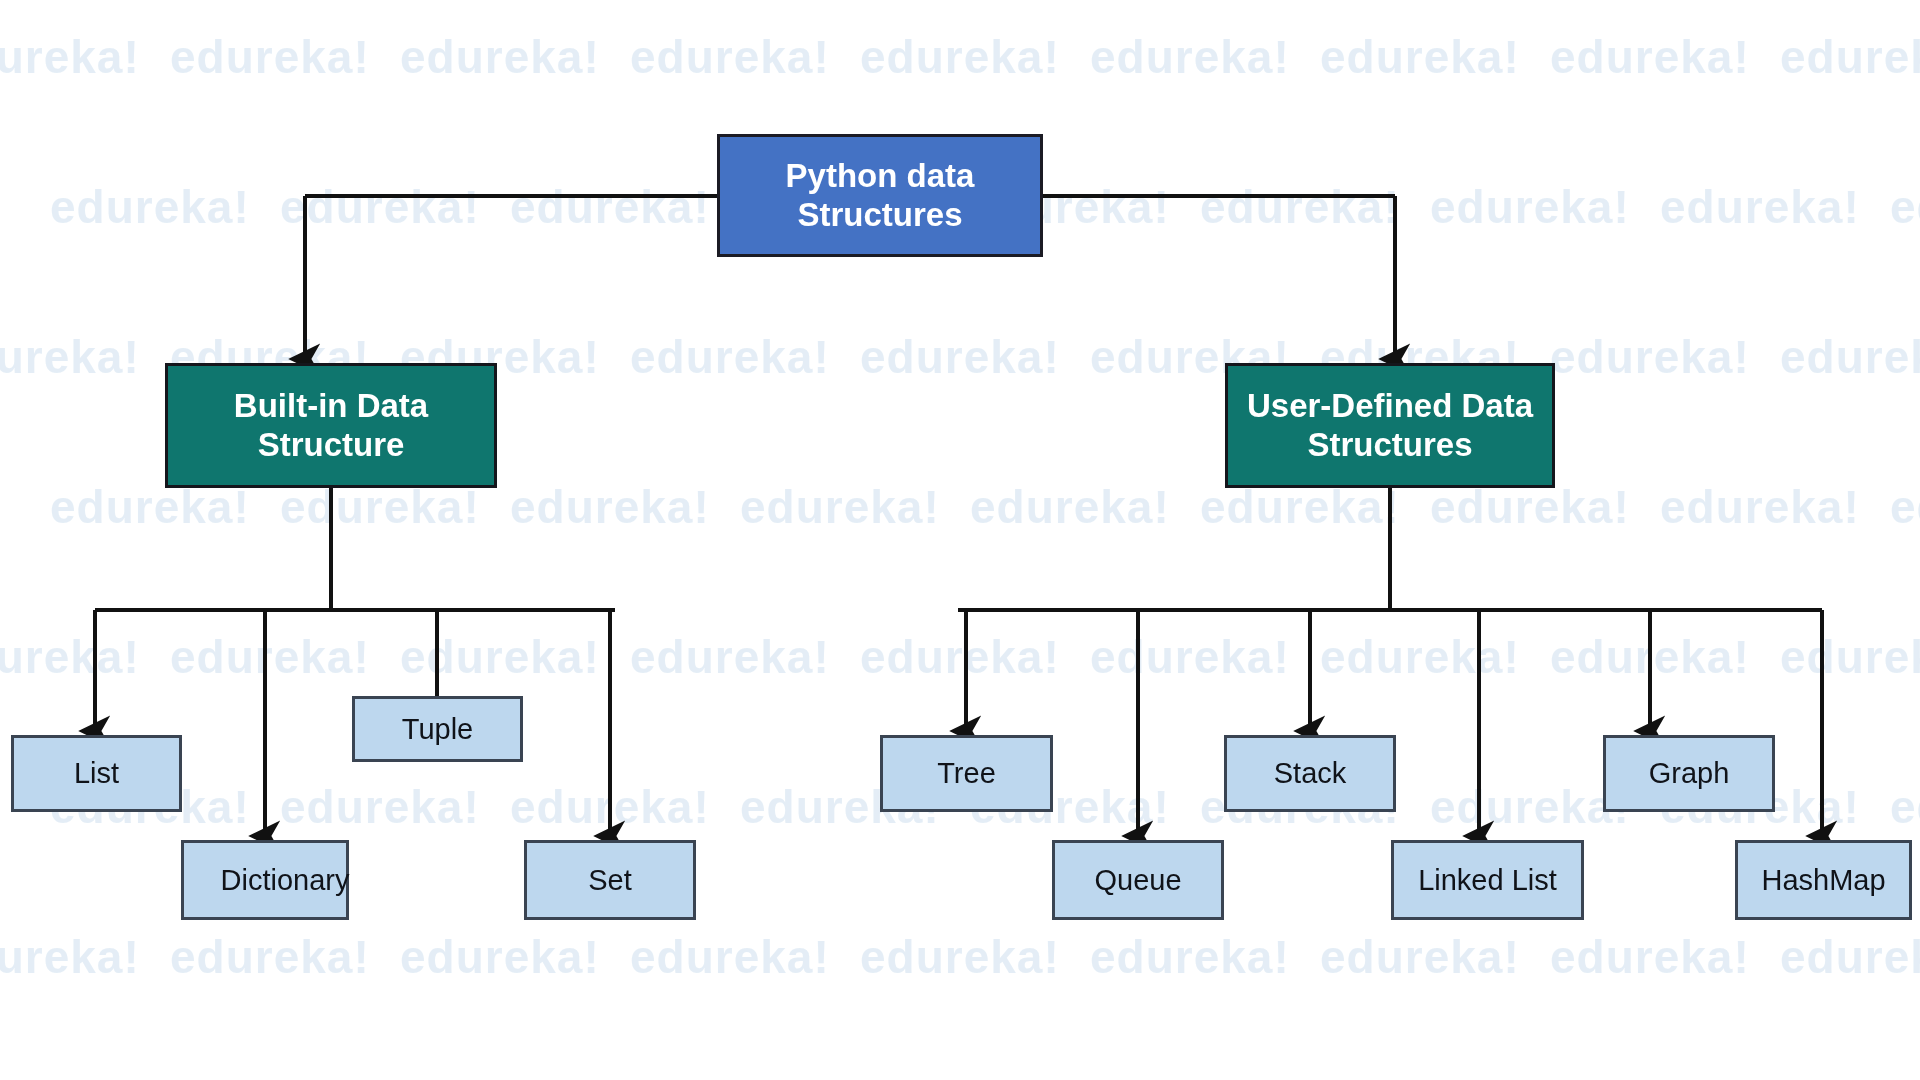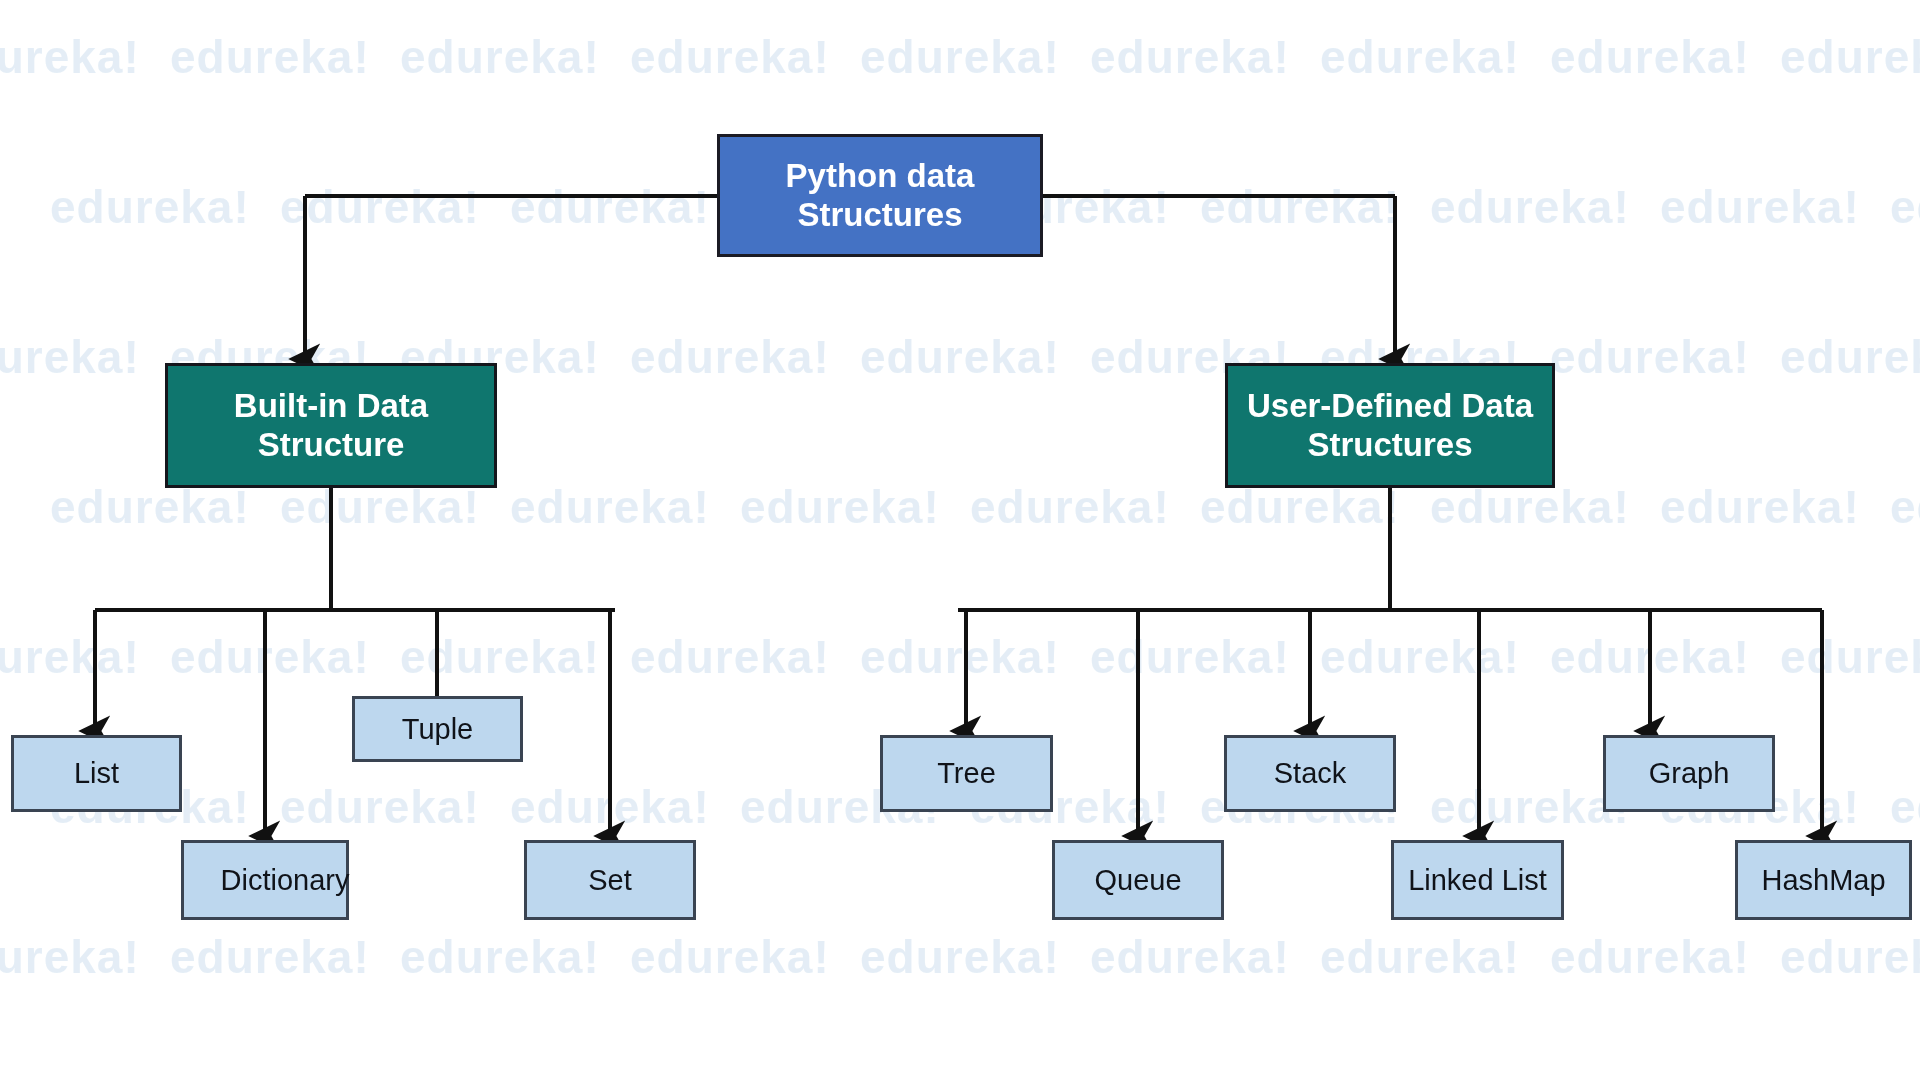--- a/index.html
+++ b/index.html
@@ -210,21 +210,21 @@
       </div>
       <div class="node node-leaf" style="left: 880px; top: 735px; width: 173px; height: 77px;">
         <span class="node-label">Tree</span>
       </div>
       <div class="node node-leaf" style="left: 1052px; top: 840px; width: 172px; height: 80px;">
         <span class="node-label">Queue</span>
       </div>
       <div class="node node-leaf" style="left: 1224px; top: 735px; width: 172px; height: 77px;">
         <span class="node-label">Stack</span>
       </div>
-      <div class="node node-leaf" style="left: 1391px; top: 840px; width: 173px; height: 80px;">
+      <div class="node node-leaf" style="left: 1391px; top: 840px; width: 193px; height: 80px;">
         <span class="node-label">Linked List</span>
       </div>
       <div class="node node-leaf" style="left: 1563px; top: 735px; width: 172px; height: 77px; margin-left: 40px;">
         <span class="node-label">Graph</span>
       </div>
       <div class="node node-leaf" style="left: 1735px; top: 840px; width: 177px; height: 80px;">
         <span class="node-label">HashMap</span>
       </div>
     </div>
 

